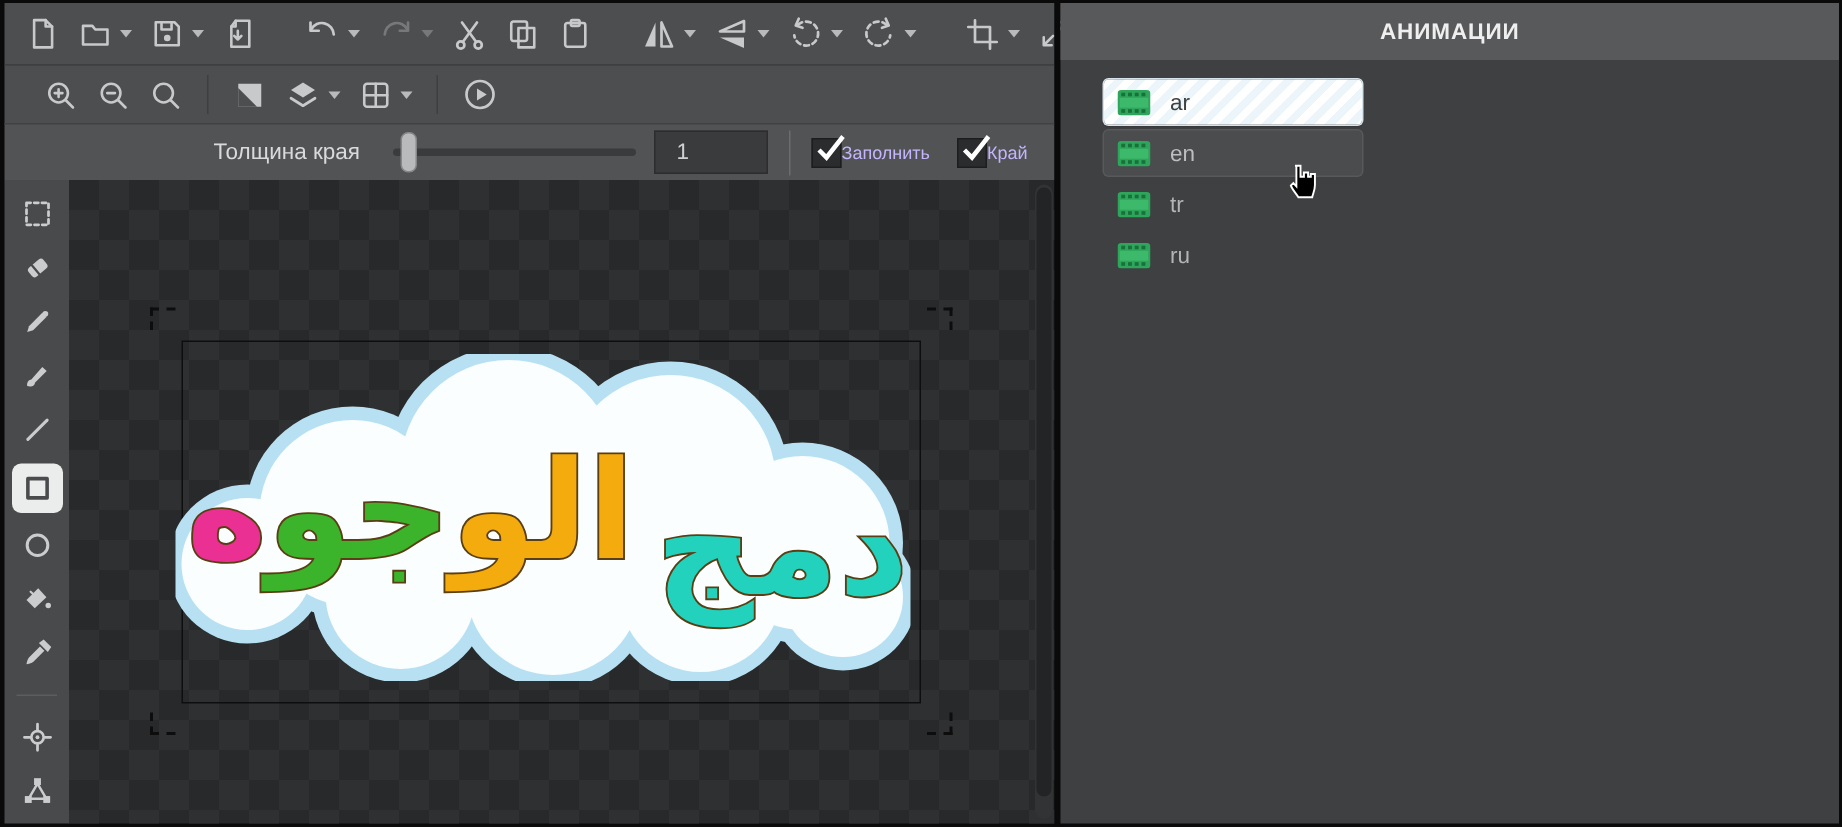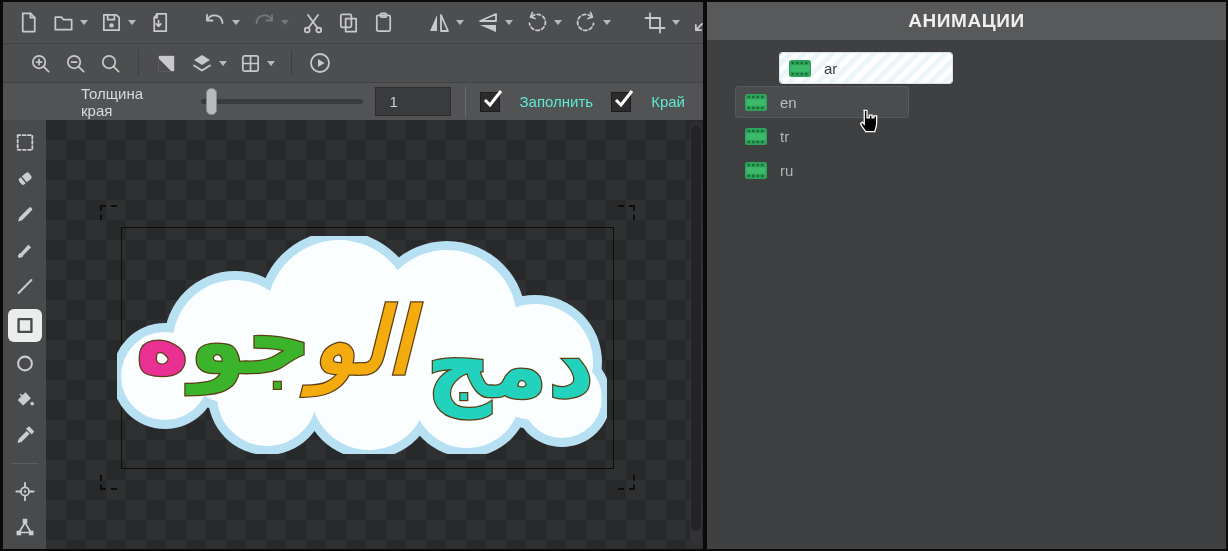--- a/index.html
+++ b/index.html
@@ -18,21 +18,21 @@
   .sep{width:1px;height:26px;background:#3e3f40;margin:0 10px;}
   
   .opt-label{color:#d9dadb;font-size:15px;margin-right:22px;}
   .slider{position:relative;width:162px;height:5px;background:#3a3b3c;border-radius:3px;}
   .slider-thumb{position:absolute;left:5px;top:-11px;width:11px;height:27px;background:#b9babb;border:1px solid #868788;border-radius:5px;box-sizing:border-box;}
   .valbox{width:76px;height:29px;background:#3a3b3d;border:1px solid #2d2d2e;color:#cfd0d1;font-size:15px;display:flex;align-items:center;padding-left:14px;box-sizing:border-box;margin-left:12px;}
   .vsep-light{width:1px;height:30px;background:#6c6d6e;margin:0 14px;}
   .cbwrap{display:flex;align-items:center;margin-right:18px;cursor:pointer;}
   .cb{position:relative;width:20px;height:20px;background:#2b2c2d;border:1px solid #1d1d1e;box-sizing:border-box;}
   .cb svg{position:absolute;left:0px;top:-5px;overflow:visible;}
-  .cb-label{color:#5eead4;font-size:15px;margin-left:20px;}
+  .cb-label{color:#c4b5fd;font-size:12px;margin-left:0;}
   
   #palette{position:absolute;left:3px;top:120px;width:43px;bottom:2px;background:#494a4c;display:flex;flex-direction:column;align-items:center;padding-top:8px;box-sizing:border-box;}
   .ptool{width:34px;height:30px;display:flex;align-items:center;justify-content:center;margin-bottom:7px;background:none;border:none;cursor:pointer;}
   .ptool svg{stroke:#cbccce;fill:none;stroke-width:1.8;stroke-linecap:round;stroke-linejoin:round;}
   .ptool svg .f{fill:#cbccce;stroke:none;}
   .ptool.selected{background:#ebecec;border-radius:6px;height:34px;}
   .ptool.selected svg{stroke:#4a4b4c;}
   .pdiv{width:27px;height:1px;background:#5c5d5e;margin:6px 0 13px 0;}
   
   #canvas{position:absolute;left:46px;top:120px;width:657px;bottom:2px;background-color:#27292b;
@@ -47,25 +47,25 @@
   .mark.br{left:572px;top:355px;border-right:2px dashed #0d0d0d;border-bottom:2px dashed #0d0d0d;}
   .cloud{position:absolute;left:71px;top:116px;}
   .logo-text{position:absolute;left:71px;top:112px;width:490px;height:218px;display:flex;align-items:center;justify-content:center;direction:rtl;font-family:"DejaVu Sans",sans-serif;font-weight:bold;font-size:91px;-webkit-text-stroke:2.5px #5a3f14;paint-order:stroke fill;padding-left:6px;box-sizing:border-box;}
   .logo-text span{white-space:nowrap;}
   .seg0{margin-left:14px;}
   .vscroll{position:absolute;right:1px;top:3px;width:12px;height:calc(100% - 6px);background:#323334;border-radius:6px;}
   .vscroll .thumb{position:absolute;left:1px;right:1px;top:2px;height:96%;background:#232425;border-radius:5px;}
   
   #vdivider{position:absolute;left:703px;top:0;width:4px;height:551px;background:#0a0a0a;}
   #panel{position:absolute;left:707px;top:2px;right:2px;bottom:2px;background:#3e4042;}
-  #panel-header{height:38px;background:#58595b;display:flex;align-items:center;justify-content:center;color:#efefef;font-size:19px;font-weight:bold;letter-spacing:.6px;}
+  #panel-header{height:38px;background:#58595b;display:flex;align-items:center;justify-content:center;color:#efefef;font-size:15px;font-weight:bold;letter-spacing:.6px;}
   #anim-list{padding:13px 0 0 29px;}
   .anim-item{width:172px;height:30px;border-radius:3px;display:flex;align-items:center;padding-left:9px;box-sizing:border-box;margin-bottom:4px;font-size:15px;cursor:pointer;}
   .anim-item .lbl{margin-left:13px;}
-  .anim-item.selected{background:repeating-linear-gradient(135deg,#ffffff 0 5px,#ecf5fa 5px 10px);box-shadow:0 0 0 1px #d7e4ec,0 1px 2px rgba(0,0,0,.3);color:#3e4041;margin-left:44px;}
+  .anim-item.selected{background:repeating-linear-gradient(135deg,#ffffff 0 5px,#ecf5fa 5px 10px);box-shadow:0 0 0 1px #d7e4ec,0 1px 2px rgba(0,0,0,.3);color:#3e4041;}
   .anim-item.hover{background:#4a4c4e;box-shadow:0 0 0 1px #57595b;color:#bdbebf;align-items:center;}
   .anim-item.normal{color:#b3b4b5;}
   .cursor{position:absolute;left:856px;top:108px;width:22px;height:26px;pointer-events:none;}
 </style>
 </head>
 <body>
 
 <div class="app">
 
   <div class="trow" id="row1">
@@ -349,21 +349,21 @@
           <circle cx="418" cy="126" r="58"></circle>
           <circle cx="445" cy="162" r="40"></circle>
         <circle cx="150" cy="160" r="50"></circle>
           <circle cx="252" cy="156" r="58"></circle>
           <circle cx="350" cy="158" r="54"></circle>
       </g>
     </svg>
 
     <div class="logo-text">
       <span class="seg0" style="color: rgb(34, 210, 188); margin-top: 48px;">دمج</span>
-      <span style="color: rgb(243, 171, 13); font-style: italic;">الو</span>
+      <span style="color: rgb(243, 171, 13);">الو</span>
       <span style="color: rgb(59, 179, 42); text-align: center;">جو</span>
       <span style="color: rgb(235, 48, 147);">ه</span>
     </div>
 
     <div class="vscroll">
       <div class="thumb"></div>
     </div>
   </div>
 
   <div id="vdivider"></div>

